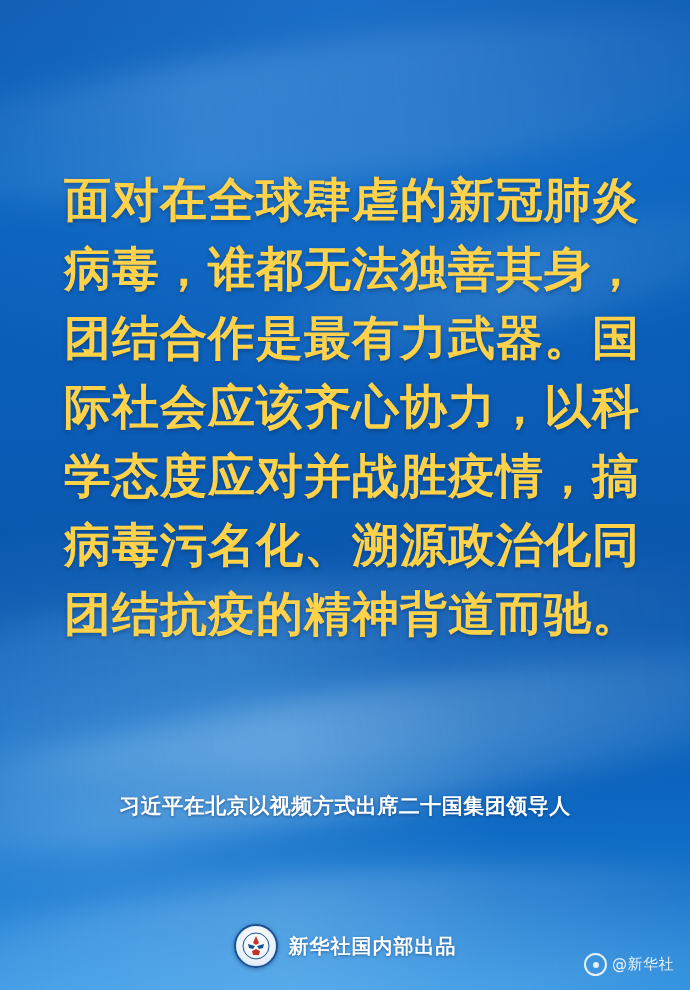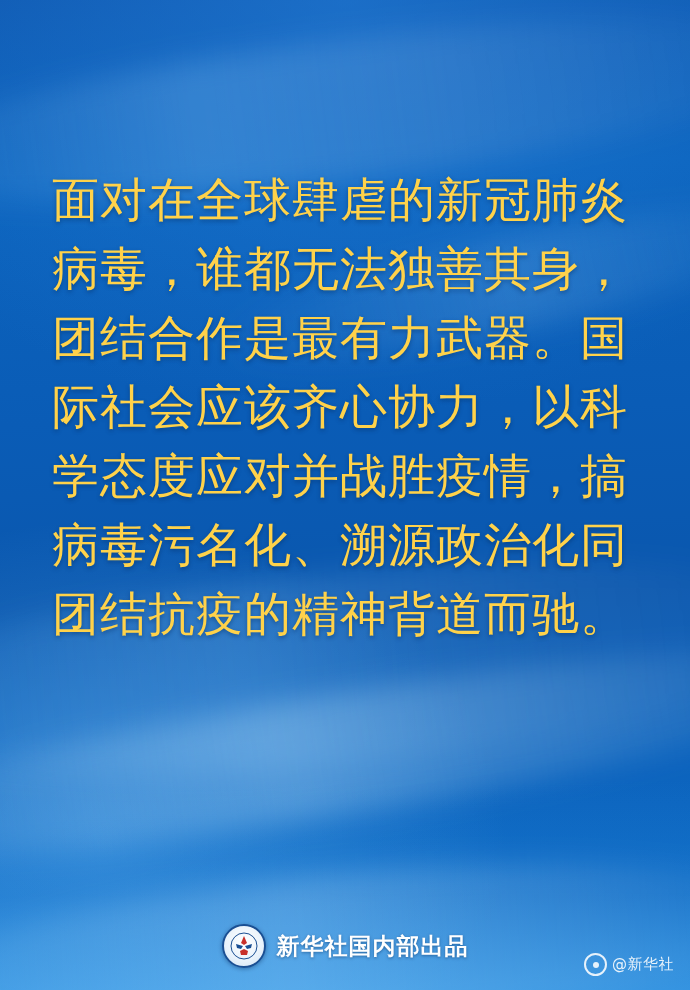--- a/index.html
+++ b/index.html
@@ -72,24 +72,24 @@
   
   .quote {
     position: absolute;
     left: 52px;
     right: 50px;
     top: 165px;
     font-family: "DejaVu Serif", "Liberation Serif", serif;
     font-size: 47px;
     line-height: 69px;
     letter-spacing: 1px;
-    font-weight: 400;
+    font-weight: 700;
     color: #ffd24a;
     text-shadow: 0 2px 4px rgba(0,40,90,0.45);
-    text-align: left;
+    text-align: right;
   }
 
   
   .caption {
     position: absolute;
     left: 0;
     right: 0;
     top: 788px;
     text-align: center;
     color: #ffffff;
@@ -121,21 +121,21 @@
     border: 2px solid #1a4f93;
     display: flex;
     align-items: center;
     justify-content: center;
     box-shadow: 0 1px 4px rgba(0,30,70,0.4);
   }
   .emblem svg { display: block; }
   .credit-text {
     color: #ffffff;
     font-family: "DejaVu Sans", "Liberation Sans", sans-serif;
-    font-size: 23px;
+    font-size: 20px;
     font-weight: 600;
     letter-spacing: 1px;
     text-shadow: 0 1px 3px rgba(0,40,90,0.5);
     text-align: right;
   }
 
   
   .watermark {
     position: absolute;
     right: 16px;
@@ -172,20 +172,21 @@
   <div class="streak s1"></div>
   <div class="streak s5"></div>
   <div class="streak s2"></div>
   <div class="streak s3"></div>
   <div class="streak s4"></div>
   <div class="glow-bottom"></div>
 
   <div class="quote">面对在全球肆虐的新冠肺炎病毒，谁都无法独善其身，团结合作是最有力武器。国际社会应该齐心协力，以科学态度应对并战胜疫情，搞病毒污名化、溯源政治化同团结抗疫的精神背道而驰。</div>
 
   <div class="caption">
+    <span class="line">习近平在北京以视频方式出席二十国集团领导人</span>
   </div>
 
   <div class="credit">
     <span class="emblem">
       <svg width="28" height="28" viewBox="0 0 28 28" aria-hidden="true">
         <circle cx="14" cy="14" r="13" fill="none" stroke="#1a4f93" stroke-width="1"></circle>
         <path d="M14 4 L17 11 L14 13 L11 11 Z" fill="#c8302a"></path>
         <path d="M6 12 L13 14 L11 17 L7 16 Z" fill="#1a4f93"></path>
         <path d="M22 12 L15 14 L17 17 L21 16 Z" fill="#1a4f93"></path>
         <path d="M10 19 L14 17 L18 19 L17 23 L11 23 Z" fill="#c8302a"></path>

